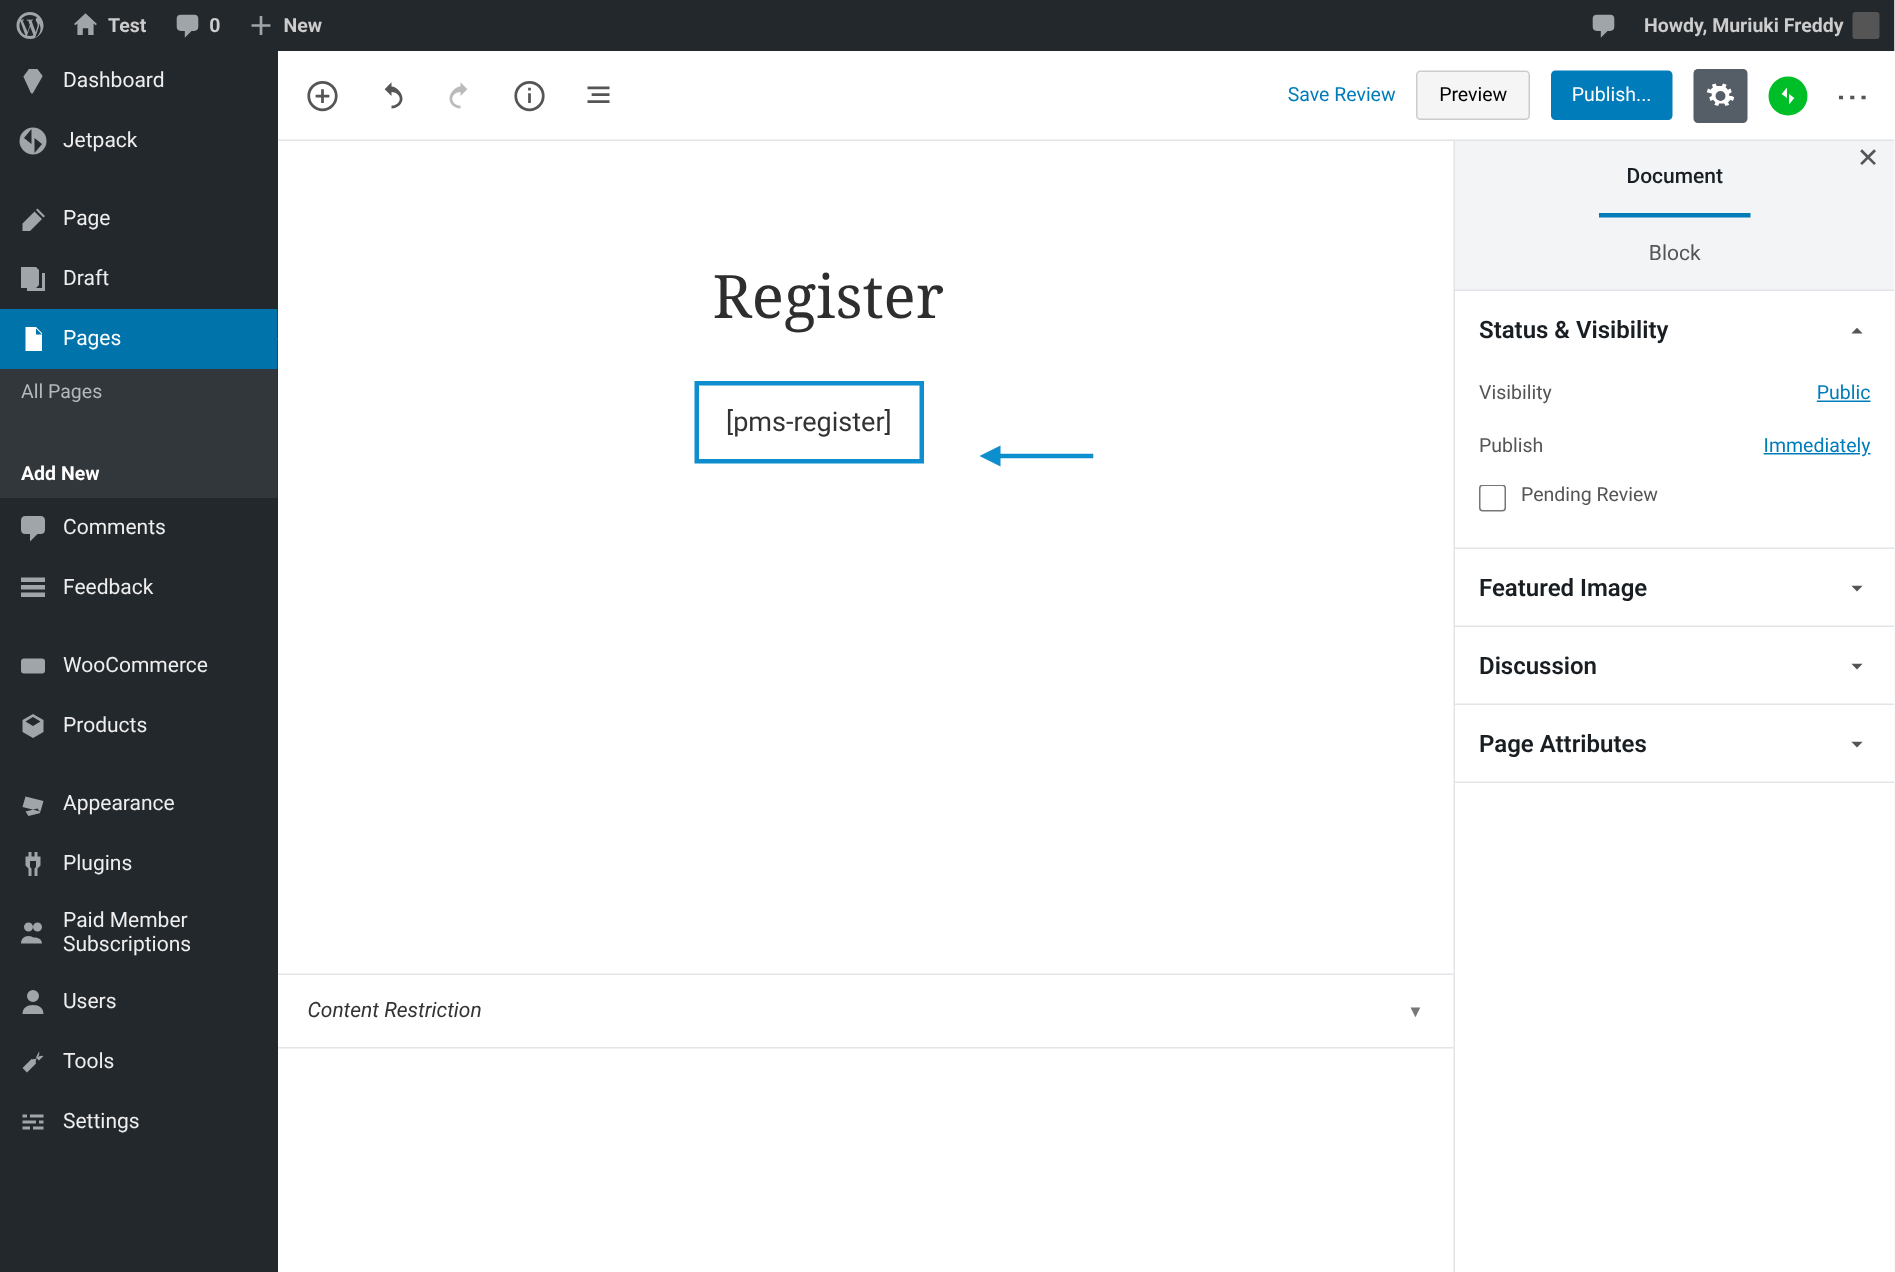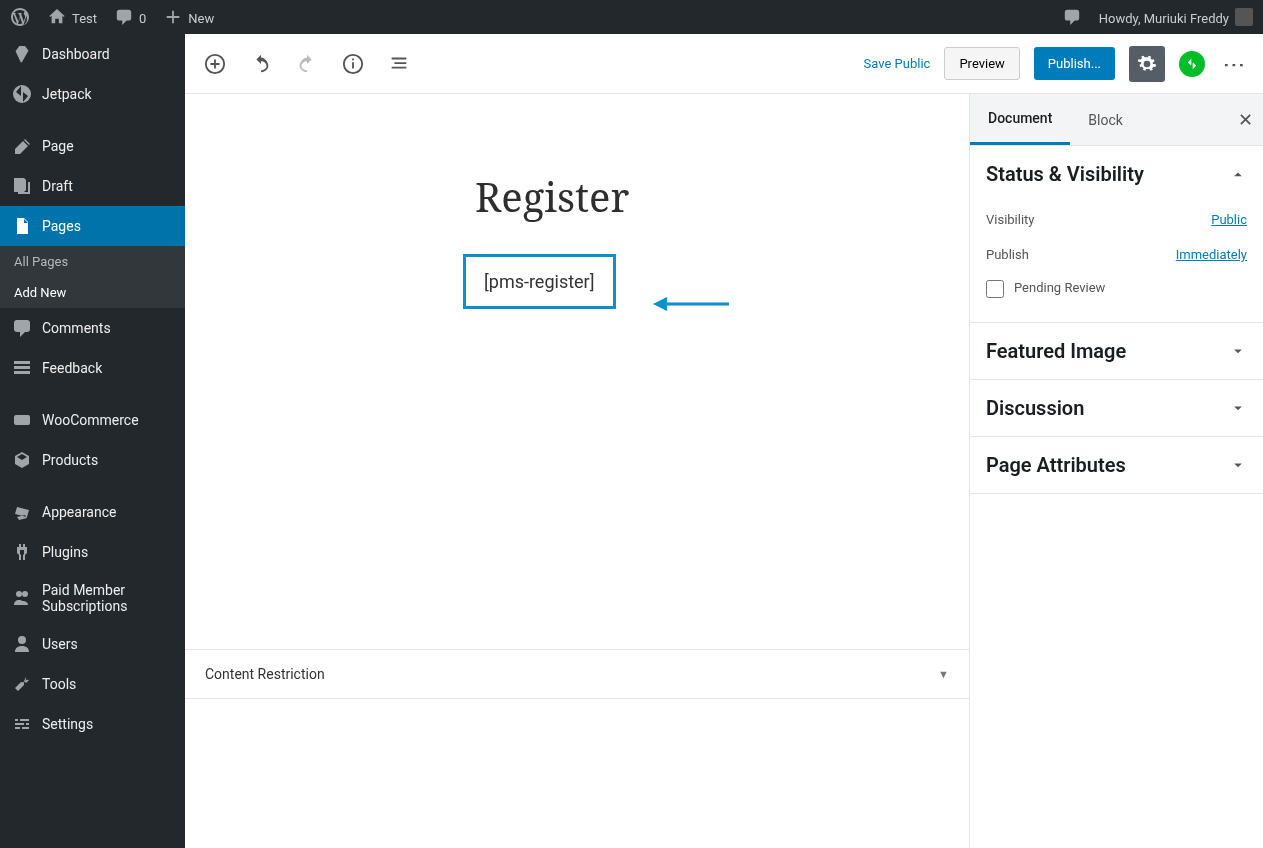--- a/index.html
+++ b/index.html
@@ -1,33 +1,33 @@
 <!DOCTYPE html>
 <html><head>
 <meta charset="utf-8">
 <style>
 * { margin: 0; padding: 0; box-sizing: border-box; font-family: -apple-system, BlinkMacSystemFont, "Segoe UI", Roboto, sans-serif; }
 body { width: 1263px; height: 848px; overflow: hidden; background: #f1f1f1; }
 
 .adminbar { height: 34px; background: #23282d; color: #ccc; display: flex; align-items: center; justify-content: space-between; padding: 0 10px; font-size: 13px; }
 .adminbar-left, .adminbar-right { display: flex; align-items: center; gap: 18px; }
-.adminbar-item { display: flex; align-items: flex-end; gap: 6px; cursor: pointer; }
+.adminbar-item { display: flex; align-items: center; gap: 6px; cursor: pointer; font-weight: bold; }
 .adminbar-item svg { fill: #a0a5aa; }
 
 .wrap { display: flex; height: calc(100% - 34px); }
 
 .sidebar { width: 185px; background: #23282d; color: #eee; font-size: 14px; overflow-y: auto; }
 .sb-item { display: flex; align-items: center; gap: 10px; padding: 10px 12px; cursor: pointer; position: relative; }
 .sb-item svg { width: 20px; height: 20px; fill: #a0a5aa; flex-shrink: 0; }
 .sb-item.active { background: #0073aa; color: #fff; }
 .sb-item.active svg { fill: #fff; }
 .sb-item.active::after { content: ""; position: absolute; right: -10px; top: 50%; margin-top: -10px; border: 10px solid transparent; border-right-color: #f1f1f1; }
 .sb-sub { background: #32373c; }
 .sb-sub-item { padding: 8px 14px; font-size: 13px; color: #b4b9be; cursor: pointer; }
-.sb-sub-item.current { color: #fff; font-weight: 400; }
+.sb-sub-item.current { color: #fff; font-weight: 700; margin-top: 24px; }
 .sb-sep { height: 12px; }
 
 .main { flex: 1; display: flex; flex-direction: column; background: #fff; }
 .toolbar { height: 60px; background: #fff; border-bottom: 1px solid #e2e4e7; display: flex; align-items: center; justify-content: space-between; padding: 0 14px; }
 .tb-left, .tb-right { display: flex; align-items: center; gap: 14px; }
 .tb-icon { width: 32px; height: 32px; display: flex; align-items: center; justify-content: center; cursor: pointer; border-radius: 3px; color: #555; }
 .tb-icon svg { width: 22px; height: 22px; fill: #555; }
 .tb-save { color: #007cba; font-size: 13px; cursor: pointer; }
 .tb-preview { border: 1px solid #ccc; background: #f5f5f5; padding: 8px 14px; font-size: 13px; border-radius: 3px; cursor: pointer; }
 .tb-publish { background: #007cba; color: #fff; padding: 9px 14px; font-size: 13px; border-radius: 3px; cursor: pointer; border: none; }
@@ -37,30 +37,30 @@
 .tb-jetpack svg { fill: #fff; width: 14px; height: 14px; }
 .tb-more { font-size: 22px; color: #555; cursor: pointer; padding: 0 4px; line-height: 1; letter-spacing: -2px; writing-mode: vertical-lr; }
 
 .editor-body { flex: 1; display: flex; overflow: hidden; }
 .canvas { flex: 1; padding: 30px 0; overflow-y: auto; position: relative; }
 .title { font-size: 40px; font-weight: 400; color: #2e2e2e; margin: 45px 0 30px 290px; font-family: "Noto Serif", Georgia, serif; }
 .block { border: 3px solid #0d8ecf; padding: 14px 18px; margin-left: 278px; display: inline-block; font-size: 18px; color: #333; }
 .arrow { position: absolute; left: 468px; top: 199px; }
 
 .metabox-area { border-top: 1px solid #e2e4e7; margin-top: 340px; }
-.metabox { border-bottom: 1px solid #e2e4e7; padding: 16px 20px; display: flex; align-items: center; justify-content: space-between; font-size: 14px; color: #333; cursor: pointer; }
+.metabox { border-bottom: 1px solid #e2e4e7; padding: 16px 20px; display: flex; align-items: center; justify-content: space-between; font-size: 14px; color: #333; cursor: pointer; font-style: italic; }
 .metabox-caret { color: #777; font-size: 11px; }
 
 .sidepanel { width: 294px; background: #fff; border-left: 1px solid #e2e4e7; overflow-y: auto; }
-.sp-tabs { display: flex; align-items: center; background: #f3f4f5; border-bottom: 1px solid #e2e4e7; position: relative; }
+.sp-tabs { display: flex; align-items: center; background: #f3f4f5; border-bottom: 1px solid #e2e4e7; position: relative; flex-direction: column; }
 .sp-tab { padding: 16px 18px; font-size: 14px; color: #555; cursor: pointer; }
 .sp-tab.active { color: #191e23; border-bottom: 3px solid #007cba; font-weight: 500; }
 .sp-close { position: absolute; right: 10px; font-size: 18px; color: #555; cursor: pointer; }
 .sp-section { border-bottom: 1px solid #e2e4e7; }
-.sp-head { padding: 16px; display: flex; align-items: center; justify-content: space-between; font-size: 20px; font-weight: 600; color: #191e23; cursor: pointer; }
+.sp-head { padding: 16px; display: flex; align-items: center; justify-content: space-between; font-size: 16px; font-weight: 600; color: #191e23; cursor: pointer; }
 .sp-head svg { width: 18px; height: 18px; fill: #555; }
 .sp-body { padding: 0 16px 16px; font-size: 13px; color: #555; }
 .sp-row { display: flex; justify-content: space-between; align-items: center; padding: 10px 0; }
 .sp-link { color: #007cba; text-decoration: underline; cursor: pointer; }
 .sp-check { display: flex; gap: 10px; padding: 8px 0; }
 .sp-check input { width: 18px; height: 18px; cursor: pointer; }
 </style>
 </head>
 <body>
 
@@ -231,21 +231,21 @@
               <path d="M11 10h2v7h-2zm0-4h2v2h-2z"></path>
             </svg>
           </span>
         <span class="tb-icon">
             <svg viewBox="0 0 24 24">
               <path d="M4 5h16v2H4zm3 5h13v2H7zm-3 5h16v2H4z"></path>
             </svg>
           </span>
       </div>
       <div class="tb-right">
-        <span class="tb-save">Save Public</span>
+        <span class="tb-save">Save Review</span>
         <button class="tb-preview">Preview</button>
         <button class="tb-publish">Publish...</button>
         <span class="tb-gear">
             <svg viewBox="0 0 24 24">
               <path d="M12 8a4 4 0 1 0 0 8 4 4 0 0 0 0-8zm9 4l2 1-1 3-2-1a9 9 0 0 1-2 2l1 2-3 1-1-2h-4l-1 2-3-1 1-2a9 9 0 0 1-2-2l-2 1-1-3 2-1V10L1 9l1-3 2 1a9 9 0 0 1 2-2L5 3l3-1 1 2h4l1-2 3 1-1 2a9 9 0 0 1 2 2l2-1 1 3-2 1v2z"></path>
             </svg>
           </span>
         <span class="tb-jetpack">
             <svg viewBox="0 0 20 20">
               <path d="M9 2v10L4 8zM11 18V8l5 4z"></path>

